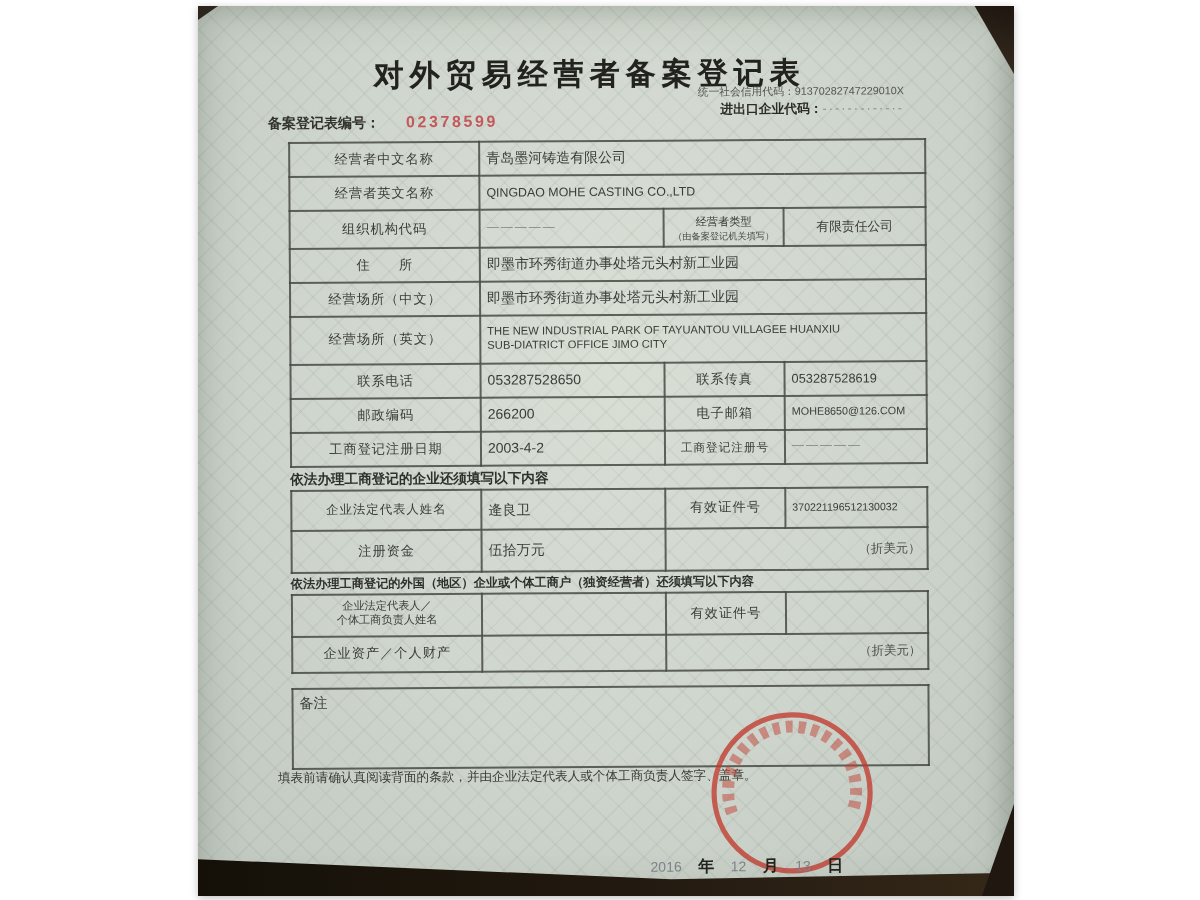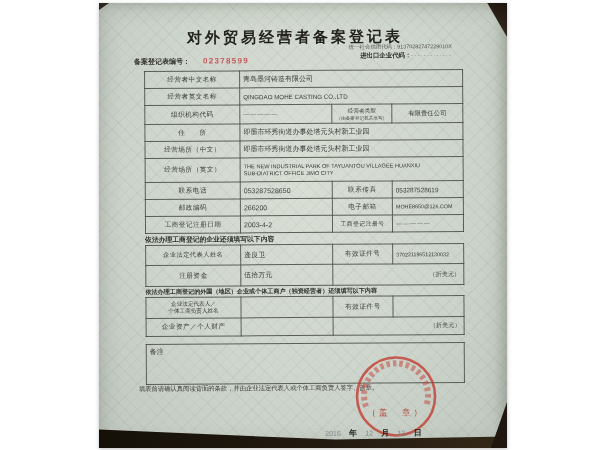--- a/index.html
+++ b/index.html
@@ -221,21 +221,20 @@
       </tbody>
         </table>
 
       <div class="footer-note">填表前请确认真阅读背面的条款，并由企业法定代表人或个体工商负责人签字、盖章。</div>
 
       <svg class="stamp" viewBox="0 0 88 88">
         <circle cx="44" cy="44" r="39" fill="none" stroke="#c23a2e" stroke-width="2.6" opacity="0.78"></circle>
         <path d="M 14 54 A 32 32 0 1 1 74 54" fill="none" stroke="#c23a2e" stroke-width="6" stroke-dasharray="3.5 3" opacity="0.48"></path>
       </svg>
 
-      <div class="seal-note">（盖　章）</div>
 
       <div class="date-line">
         <span class="dn">2016</span>
         <span class="du">年</span>
         <span class="dn">12</span>
         <span class="du">月</span>
         <span class="dn">13</span>
         <span class="du">日</span>
       </div>
 

